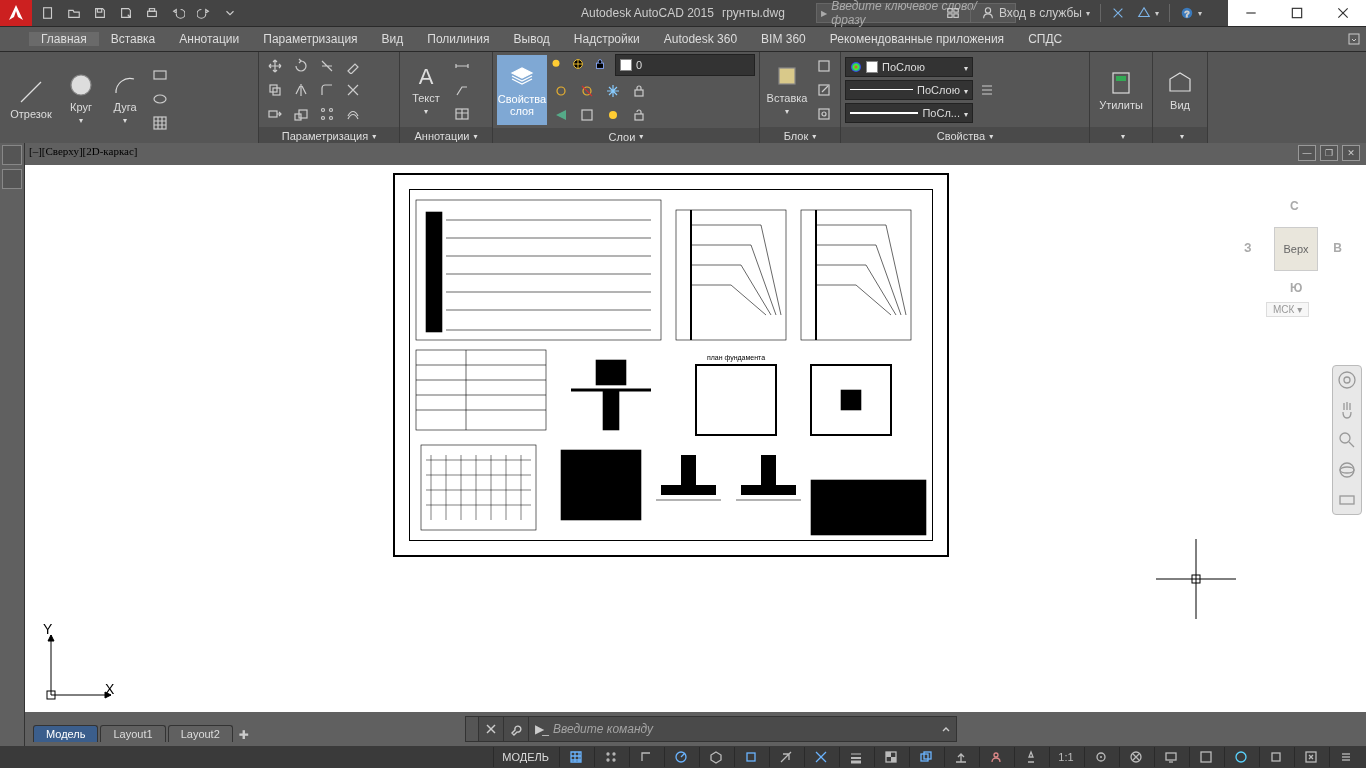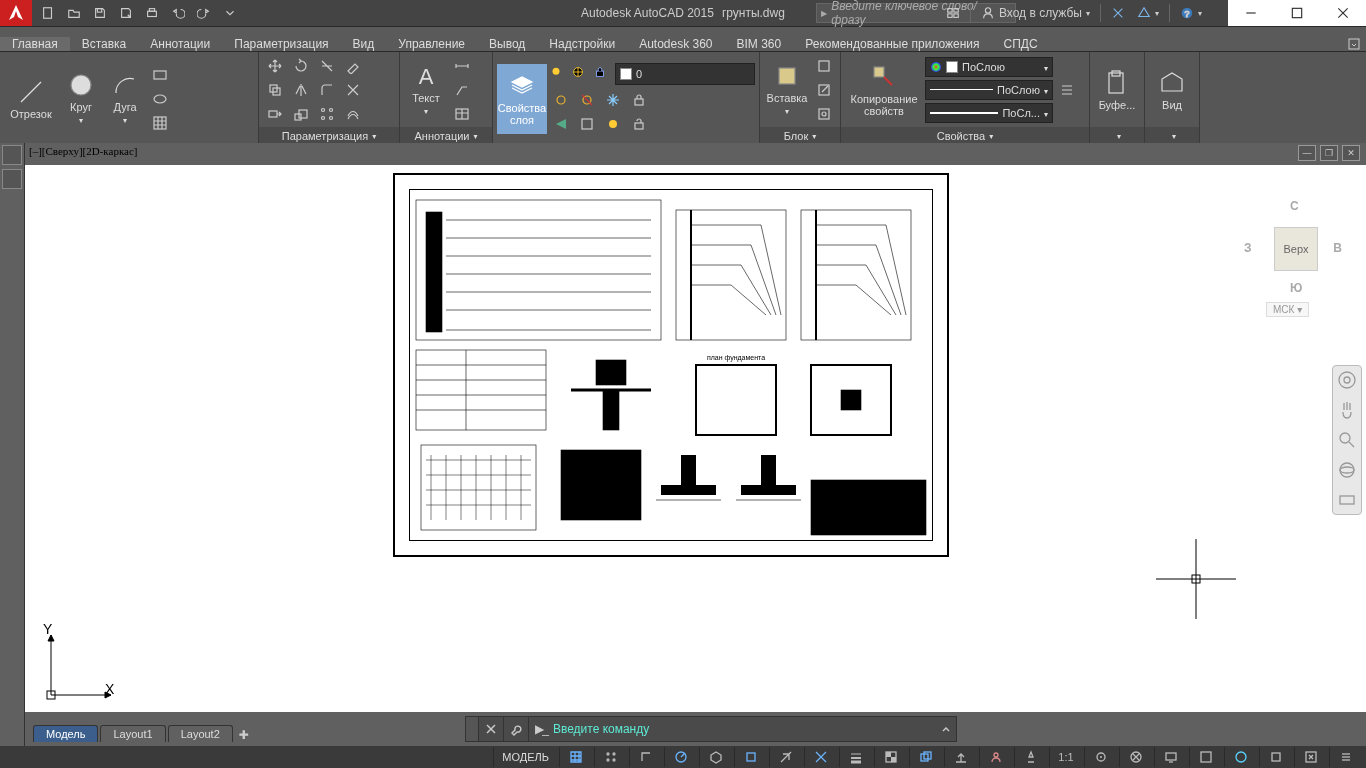--- a/index.html
+++ b/index.html
@@ -14,21 +14,21 @@
 .search-box{position:absolute;right:350px;height:18px;width:190px;background:#555;border:1px solid #666;display:flex;align-items:center;padding:0 4px;font-style:italic;color:#aaa;}
 .search-box::before{content:"▶";font-size:8px;margin-right:4px;font-style:normal;}
 .title-right{position:absolute;right:0;display:flex;align-items:center;height:17px;}
 .title-right .sep{width:1px;height:18px;background:#666;margin:0 4px;}
 .title-right .tbtn{padding:0 6px;height:26px;display:flex;align-items:center;gap:4px;color:#ccc;}
 .title-right svg{width:14px;height:14px;stroke:#ccc;fill:none;stroke-width:1.3;}
 .win-controls{display:flex;margin-left:20px;}
 .win-controls div{width:46px;height:26px;display:flex;align-items:center;justify-content:center;color:#000;background:#fff;}
 .win-controls svg{stroke:#333;fill:none;stroke-width:1;}
 
-.ribbon-tabs{height:24px;background:#5a5a5a;border-top:1px solid #2a2a2a;border-bottom:1px solid #2a2a2a;display:flex;align-items:flex-end;}
+.ribbon-tabs{height:24px;background:#5a5a5a;border-top:1px solid #2a2a2a;border-bottom:1px solid #2a2a2a;display:flex;align-items:center;padding-left:29px;}
 .ribbon-tabs .tab{padding:0 12px;display:flex;align-items:center;color:#ddd;font-size:12px;}
 .ribbon-tabs .tab.active{background:#6a6a6a;}
 .ribbon-tabs .spacer{flex:1;}
 .ribbon-tabs .ctrl{width:24px;display:flex;align-items:center;justify-content:center;}
 
 .ribbon{height:93px;background:#565656;display:flex;border-bottom:1px solid #2a2a2a;}
 .panel{display:flex;flex-direction:column;border-right:1px solid #3a3a3a;}
 .panel-body{flex:1;display:flex;align-items:center;padding:2px 4px;gap:2px;}
 .panel-title{height:18px;background:#4a4a4a;font-size:11px;color:#ddd;display:flex;align-items:center;justify-content:center;gap:4px;}
 .panel-title::after{content:"▾";font-size:8px;}
@@ -71,21 +71,21 @@
 .viewcube .wcs{position:absolute;bottom:0;left:30px;font-size:10px;color:#999;border:1px solid #ddd;padding:1px 6px;background:#f7f7f7;}
 
 .nav-bar{position:absolute;top:200px;right:4px;width:28px;background:#e8e8e8;border:1px solid #bbb;border-radius:4px;padding:4px 0;display:flex;flex-direction:column;align-items:center;gap:10px;}
 .nav-bar div{width:20px;height:20px;display:flex;align-items:center;justify-content:center;}
 .nav-bar svg{stroke:#999;fill:none;stroke-width:1.3;}
 
 .cmd-bar{position:absolute;left:440px;bottom:4px;height:24px;width:490px;background:#4a4a4a;border:1px solid #333;display:flex;align-items:center;}
 .cmd-bar .handle{width:12px;background:#555;height:100%;border-right:1px solid #333;}
 .cmd-bar .cbtn{width:24px;height:100%;display:flex;align-items:center;justify-content:center;border-right:1px solid #333;}
 .cmd-bar svg{stroke:#ccc;fill:none;width:14px;height:14px;stroke-width:1.4;}
-.cmd-bar .input{flex:1;padding:0 6px;color:#5eead4;display:flex;align-items:center;gap:6px;}
+.cmd-bar .input{flex:1;padding:0 6px;font-style:italic;color:#a3a3a3;display:flex;align-items:center;gap:6px;}
 .cmd-bar .input::before{content:"▶_";font-style:normal;letter-spacing:-2px;color:#ccc;}
 .cmd-bar .up{width:20px;display:flex;align-items:center;justify-content:center;}
 
 .tabs-bottom{position:absolute;left:8px;bottom:4px;display:flex;align-items:flex-end;height:20px;}
 .tabs-bottom .btab{padding:2px 12px;background:#606060;color:#ddd;font-size:11px;border:1px solid #333;border-bottom:none;margin-right:2px;border-radius:3px 3px 0 0;}
 .tabs-bottom .btab.active{background:#3b5e8c;color:#fff;}
 .tabs-bottom .plus{width:18px;text-align:center;color:#ccc;}
 
 .statusbar{position:absolute;left:0;right:0;bottom:0;height:22px;background:#3a3a3a;display:flex;align-items:center;justify-content:flex-end;padding:0 4px;gap:2px;}
 .statusbar .sbtn{min-width:24px;height:20px;padding:0 4px;display:flex;align-items:center;justify-content:center;border-left:1px solid #2a2a2a;color:#bbb;font-size:11px;}
@@ -213,21 +213,21 @@
     </div>
   </div>
 </div>
 
 <div class="ribbon-tabs">
   <div class="tab active">Главная</div>
   <div class="tab">Вставка</div>
   <div class="tab">Аннотации</div>
   <div class="tab">Параметризация</div>
   <div class="tab">Вид</div>
-  <div class="tab">Управление</div>
+  <div class="tab">Полилиния</div>
   <div class="tab">Вывод</div>
   <div class="tab">Надстройки</div>
   <div class="tab">Autodesk 360</div>
   <div class="tab">BIM 360</div>
   <div class="tab">Рекомендованные приложения</div>
   <div class="tab">СПДС</div>
   <div class="spacer"></div>
   <div class="ctrl">
       <svg width="14" height="14" viewBox="0 0 14 14" stroke="#ccc" fill="none">
         <rect x="2" y="2" width="10" height="10"></rect>
@@ -472,20 +472,23 @@
             </div>
           <div class="m">
               <svg viewBox="0 0 16 16">
                 <rect x="4" y="7" width="8" height="6"></rect>
                 <path d="M10 7V5a2 2 0 0 0-4 0"></path>
               </svg>
             </div>
         </div>
       </div>
     </div>
+    <div class="panel-title">
+        <span>Слои</span>
+      </div>
   </div>
 
   <div class="panel" style="width:80px">
     <div class="panel-body">
       <div class="big-btn" style="width:52px">
           <div class="ico">
             <svg viewBox="0 0 28 28">
               <rect x="6" y="6" width="16" height="16" fill="#d9c98a" stroke="#888"></rect>
             </svg>
           </div>
@@ -512,30 +515,20 @@
           </div>
       </div>
     </div>
     <div class="panel-title">
         <span>Блок</span>
       </div>
   </div>
 
   <div class="panel" style="width:248px">
     <div class="panel-body">
-      <div class="big-btn" style="width:78px">
-          <div class="ico">
-            <svg viewBox="0 0 28 28">
-              <rect x="4" y="4" width="10" height="10" fill="#d9c98a" stroke="#888"></rect>
-              <path d="M14 14l8 8" stroke="#cc3333" stroke-width="2"></path>
-            </svg>
-          </div>
-          <span style="white-space:pre-line">Копирование
-свойств</span>
-        </div>
       <div style="display:flex;flex-direction:column;gap:3px">
         <div class="prop-combo">
             <svg width="12" height="12" viewBox="0 0 12 12">
               <circle cx="6" cy="6" r="5" fill="url(#g)" stroke="none"></circle>
               <defs>
                 <radialGradient id="g">
                   <stop offset="0" stop-color="#f33"></stop>
                   <stop offset=".5" stop-color="#3f3"></stop>
                   <stop offset="1" stop-color="#33f"></stop>
                 </radialGradient>
@@ -563,37 +556,37 @@
             </svg>
           </div>
       </div>
     </div>
     <div class="panel-title">
         <span>Свойства</span>
       </div>
   </div>
 
 
-
-  <div class="panel" style="width:54px">
+  <div class="panel" style="width:62px">
     <div class="panel-body">
-        <div class="big-btn" style="width:46px">
+        <div class="big-btn" style="width:54px">
           <div class="ico">
             <svg viewBox="0 0 28 28">
-              <rect x="6" y="4" width="14" height="20"></rect>
-              <rect x="9" y="2" width="8" height="5"></rect>
-            </svg>
-          </div>
-          <span>Буфе...</span>
+              <rect x="6" y="4" width="16" height="20"></rect>
+              <rect x="9" y="7" width="10" height="5" fill="#3a5" stroke="none"></rect>
+            </svg>
+          </div>
+          <span>Утилиты</span>
         </div>
       </div>
     <div class="panel-title" style="font-size:0">
         <span></span>
       </div>
   </div>
+
 
   <div class="panel" style="width:54px">
     <div class="panel-body">
         <div class="big-btn" style="width:46px">
           <div class="ico">
             <svg viewBox="0 0 28 28">
               <path d="M4 22V10l10-6 10 6v12z"></path>
             </svg>
           </div>
           <span>Вид</span>

